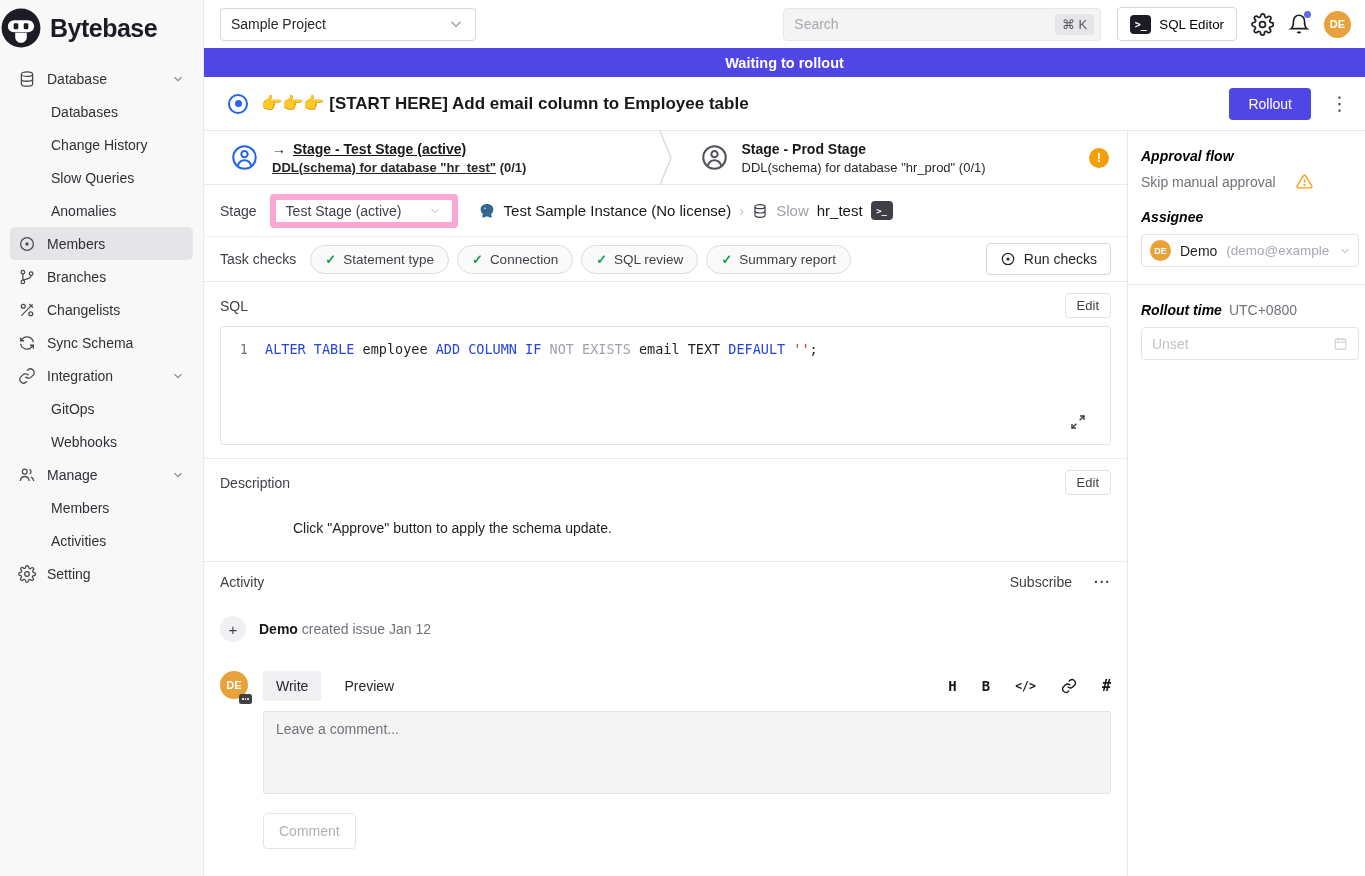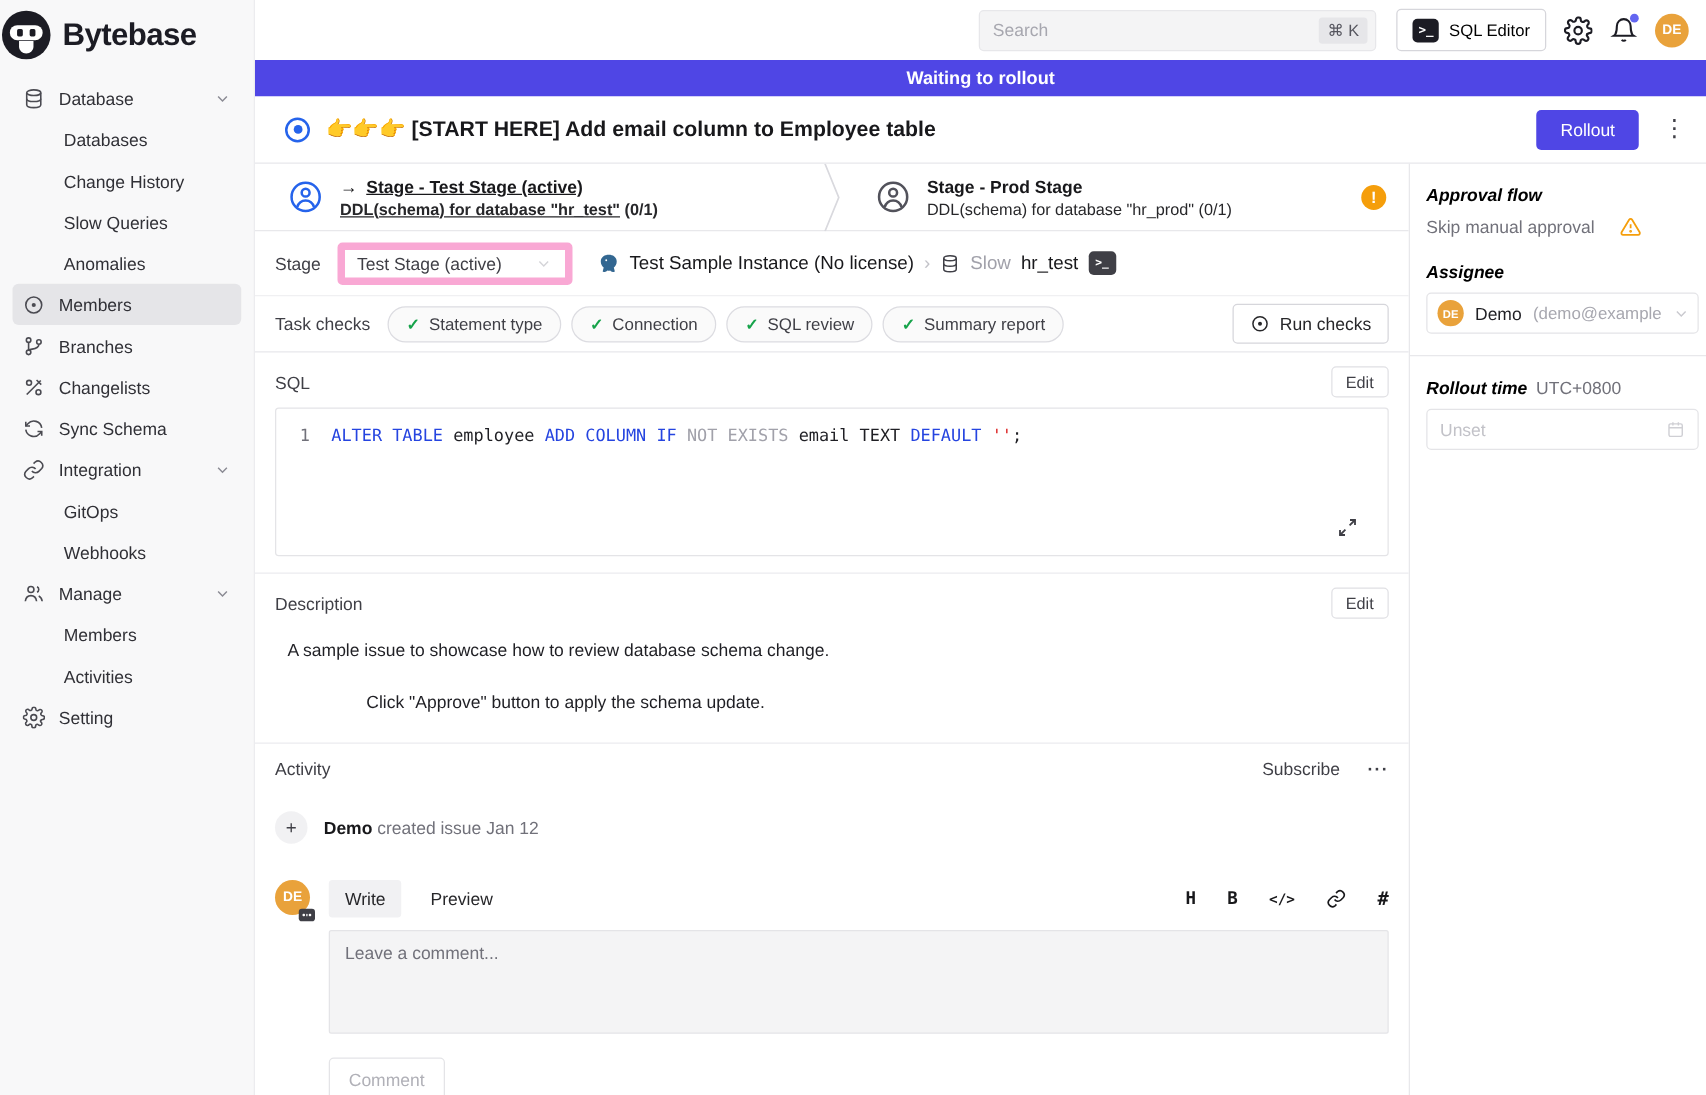--- a/index.html
+++ b/index.html
@@ -125,21 +125,21 @@
   .fmt.code { font-size:11.5px; }
   .fmt.hash { font-size:15px; }
   .comment-box { margin-top:10px; height:83px; background:#f4f4f5; border:1px solid #e4e4e7; border-radius:2px; padding:9px 12px; width:100%; resize:none; font:inherit; color:#27272a; outline:none; }
   .comment-box::placeholder { color:#71717a; }
   .comment-btn { margin-top:16px; margin-left:16px; border:1px solid #e4e4e7; background:#fff; border-radius:4px; padding:9px 15px; font-size:14px; color:#b0b0b7; cursor:pointer; }
   .comment-footer { padding-left:43px; }
 
   
   .rp-label { font-weight:700; color:#000000;font-style:italic; }
   .rp-muted { color:#71717a; }
-  .skip-row { margin-top:9px; display:flex; gap:20px; }
+  .skip-row { margin-top:9px; display:flex; align-items:center; gap:20px; }
   .rp-block { margin-top:19px; }
   .assignee-select { margin-top:9px; height:33px; border:1px solid #e4e4e7; border-radius:4px; display:flex; align-items:center; gap:9px; padding:0 6px 0 8px; cursor:pointer; overflow:hidden; }
   .assignee-select .avatar { width:21px; height:21px; font-size:9px; flex:0 0 21px; }
   .assignee-name { font-weight:500; color:#1f1f24; white-space:nowrap; }
   .assignee-email { color:#a7a7af; white-space:nowrap; overflow:hidden; font-size:13.5px; }
   .dd-chev { color:#c9c9cf; flex:0 0 14px; margin-left:auto; }
   .rp-divider { border-top:1px solid #e8e8eb; margin:17px -12px 0 -13px; }
   .time-head { margin-top:17px; display:flex; gap:7px; align-items:baseline; }
   .unset-input { margin-top:9px; height:33px; border:1px solid #e4e4e7; border-radius:4px; display:flex; align-items:center; padding:0 10px; color:#c2c2c8; background:#fff; cursor:pointer; }
   .unset-input .cal { margin-left:auto; color:#cfcfd4; }
@@ -281,20 +281,28 @@
           </svg>
         </span>
       <span class="lbl">Setting</span>
     </div>
   </nav>
 </aside>
 
 <div class="main-col">
 
   <div class="topbar">
+    <div class="proj-select">
+      <span class="lbl">Sample Project</span>
+      <span class="nav-chev" style="width:18px;height:18px;color:#a1a1aa;">
+          <svg viewBox="0 0 24 24" fill="none" stroke="currentColor" stroke-width="2">
+            <polyline points="6 9 12 15 18 9"></polyline>
+          </svg>
+        </span>
+    </div>
     <div class="search-box">
       <input placeholder="Search" style="">
       <span class="kbd">⌘ K</span>
     </div>
     <button class="sqled-btn">
       <span class="term-chip">&gt;_</span>
       <span>SQL Editor</span>
     </button>
     <span class="icon-btn">
       <svg width="23" height="23" viewBox="0 0 24 24" fill="none" stroke="currentColor" stroke-width="1.8">
@@ -451,21 +459,20 @@
               </svg>
           </span>
         </div>
       </div>
 
       <div class="desc-section">
         <div class="section-head">
           <span class="title">Description</span>
           <button class="edit-btn">Edit</button>
         </div>
-        <div class="desc-line1">A sample issue to showcase how to review database schema change.</div>
         <div class="desc-line2">Click "Approve" button to apply the schema update.</div>
       </div>
 
       <div class="activity-section">
         <div class="section-head">
           <span class="title">Activity</span>
           <span class="subscribe">Subscribe</span>
           <span class="dots">···</span>
         </div>
         <div class="activity-entry">

